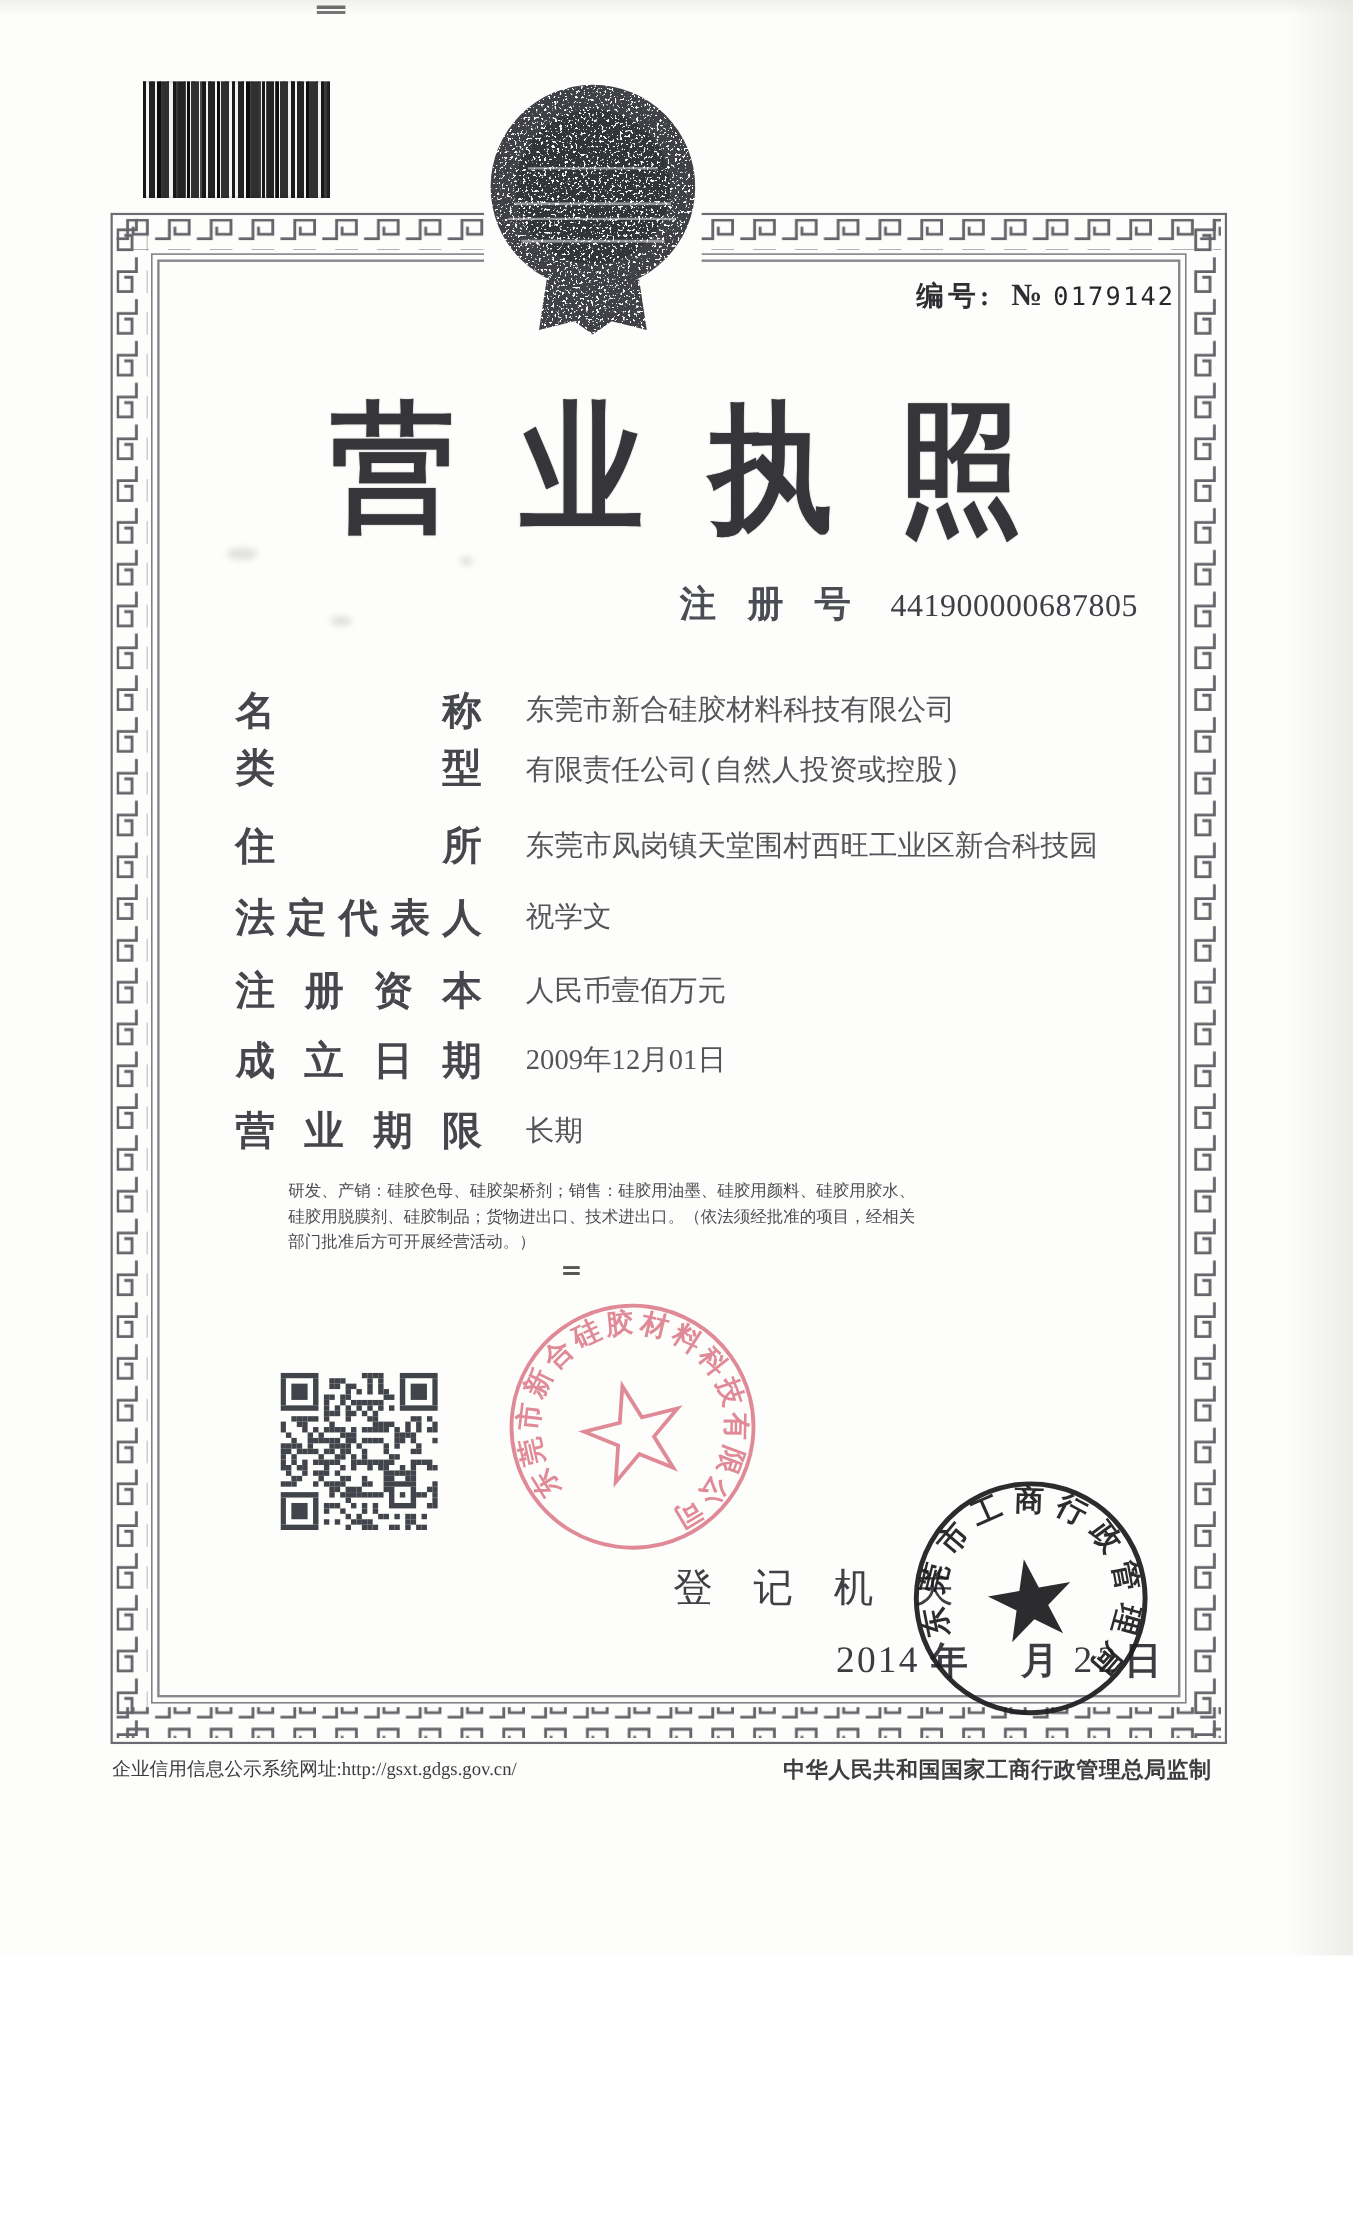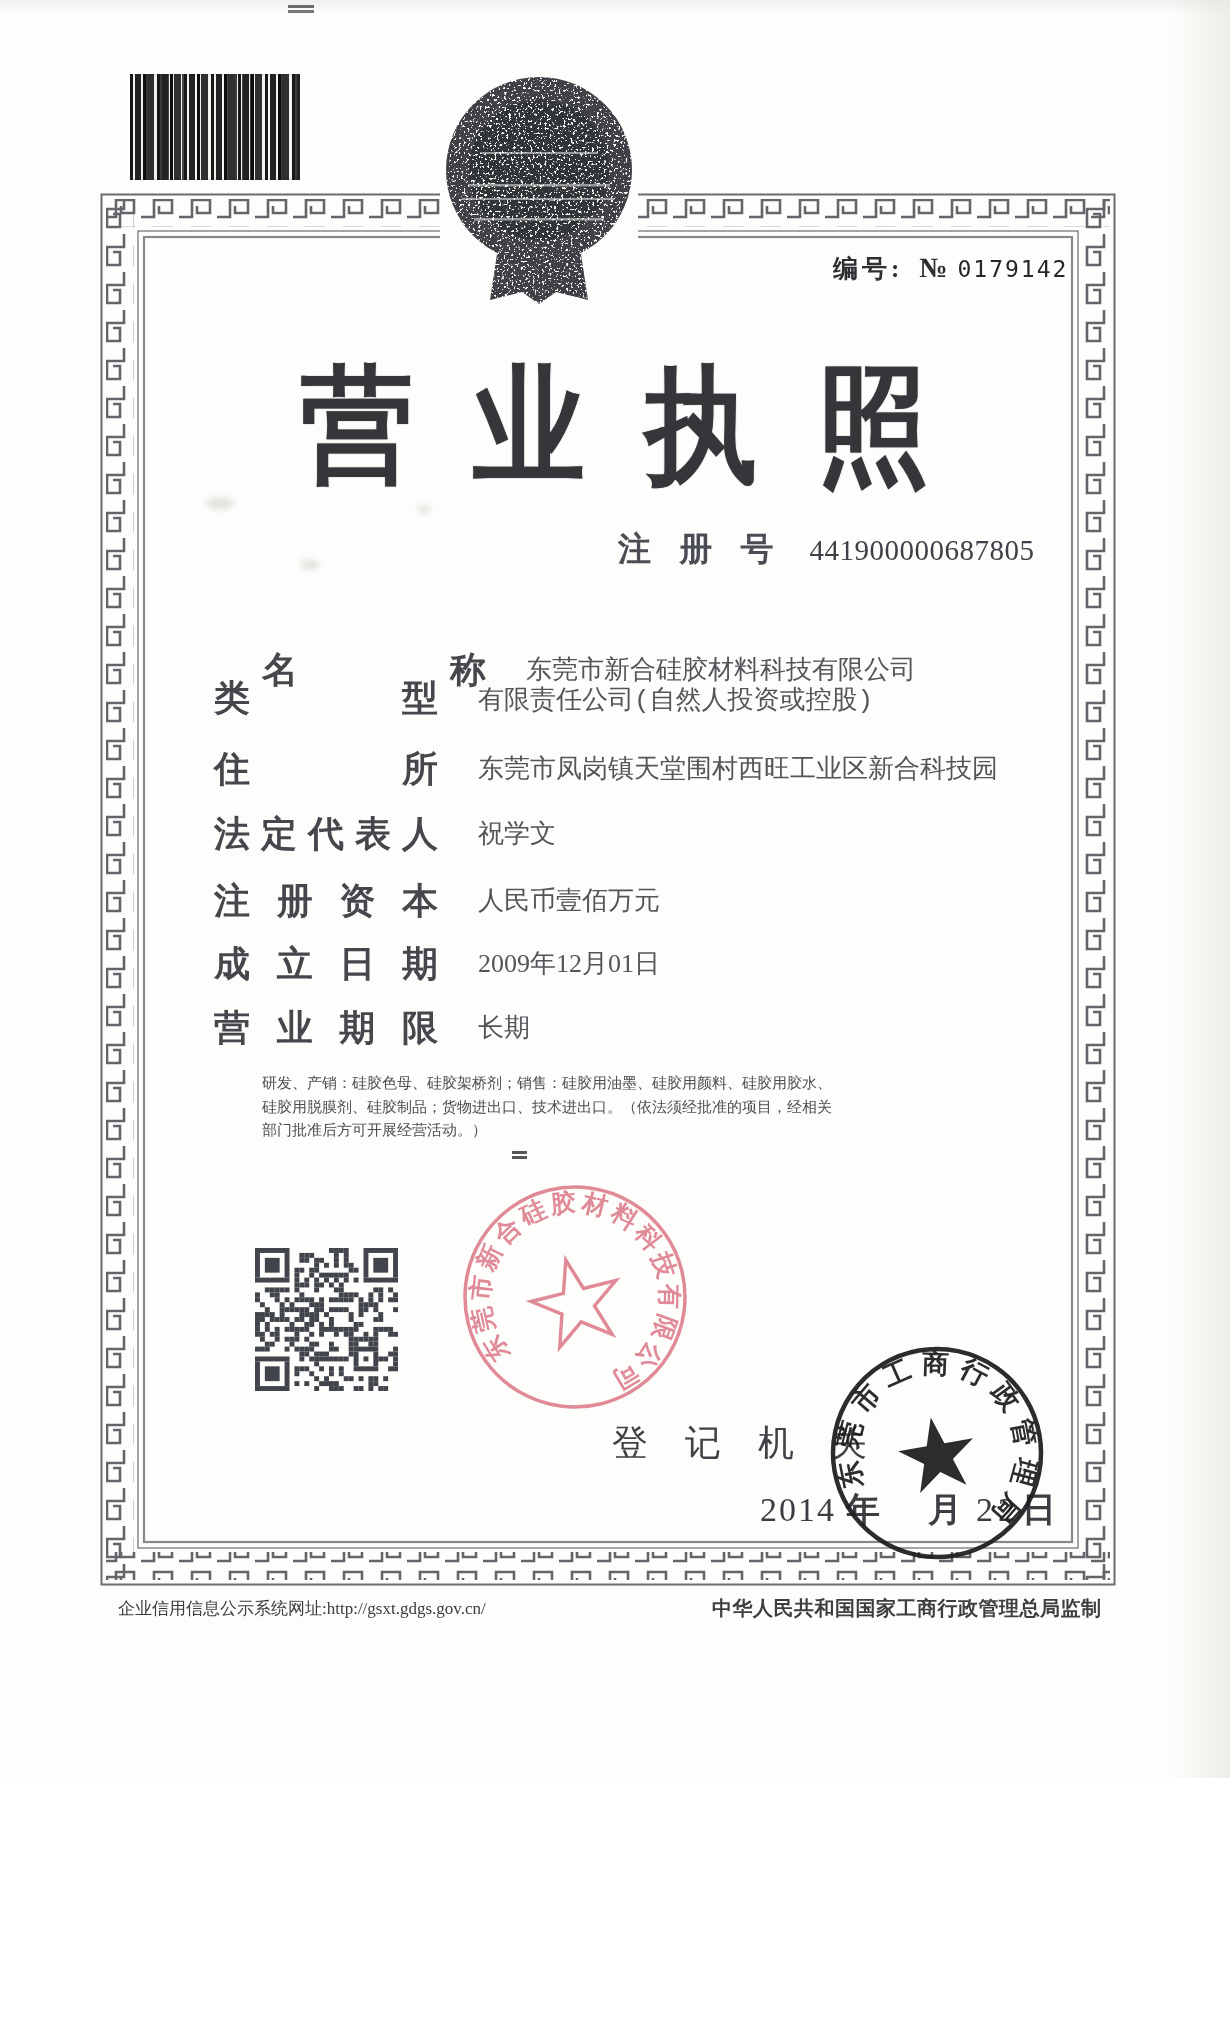--- a/index.html
+++ b/index.html
@@ -44,21 +44,21 @@
   
   .registrar{left:612px;top:1419px;font-size:36px;font-weight:400;letter-spacing:14px;color:#404147;white-space:nowrap;}
   .dateline{left:760px;top:1487px;display:flex;align-items:center;font-size:34px;color:#3c3d43;white-space:nowrap;}
   .dateline .y{letter-spacing:2px;}
   .dateline .u1{margin-left:10px;font-weight:600;}
   .dateline .u2{margin-left:48px;font-weight:600;}
   .dateline .d{margin-left:14px;letter-spacing:5px;}
   .dateline .u3{margin-left:2px;font-weight:600;}
 
   
-  .footer-left{left:118px;top:1597px;font-size:17px;letter-spacacing:.5px;color:#3c3c3e;white-space:nowrap;}
+  .footer-left{left:102px;top:1597px;font-size:17px;letter-spacacing:.5px;color:#3c3c3e;white-space:nowrap;}
   .footer-right{left:712px;top:1595px;font-size:20px;font-weight:600;letter-spacing:.5px;color:#3e3e42;white-space:nowrap;}
 
   
   .smudge{position:absolute;background:#c8c8c4;border-radius:50%;filter:blur(3px);opacity:.55;}
   .ink-top{left:288px;top:5px;width:26px;height:12px;
     background:linear-gradient(180deg,#4a4a4a 0 3px,rgba(0,0,0,0) 3px 5px,#555 5px 8px,rgba(0,0,0,0) 8px);opacity:.8;}
   .ink-scope{left:512px;top:1151px;width:15px;height:11px;
     background:linear-gradient(180deg,#3a3a3a 0 3px,rgba(0,0,0,0) 3px 5px,#3a3a3a 5px 8px,rgba(0,0,0,0) 8px);opacity:.85;}
 </style>
 </head>
@@ -119,21 +119,21 @@
     <span class="num">0179142</span>
   </div>
 
   <div class="abs title">营业执照</div>
 
   <div class="abs regline">
     <span class="lab">注 册 号</span>
     <span class="num">441900000687805</span>
   </div>
 
-  <div class="row" style="top:647px;margin-left:48px;">
+  <div class="row" style="top:623px;">
     <span class="flabel">名称</span>
     <span class="fvalue">东莞市新合硅胶材料科技有限公司</span>
   </div>
   <div class="row" style="top:678px;font-family:Liberation Mono, monospace;">
     <span class="flabel">类型</span>
     <span class="fvalue">有限责任公司(自然人投资或控股)</span>
   </div>
   <div class="row" style="top:811px;">
     <span class="flabel">法定代表人</span>
     <span class="fvalue">祝学文</span>

